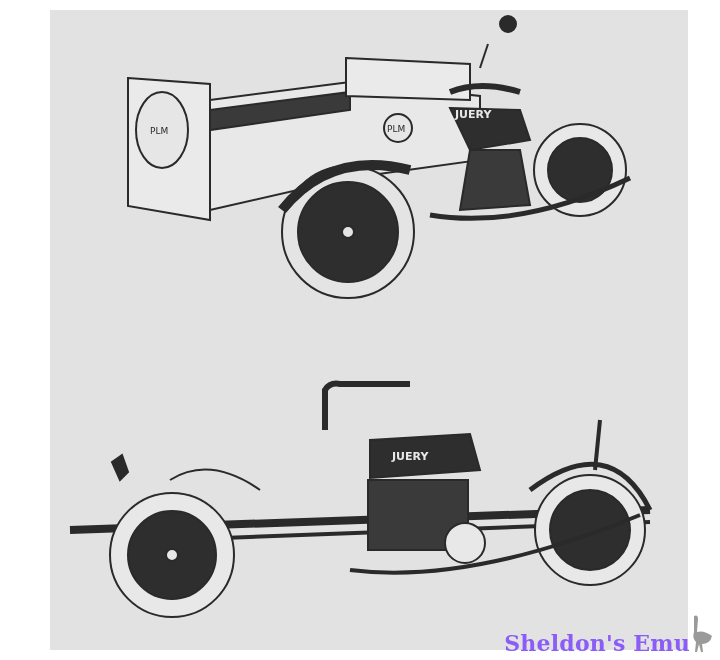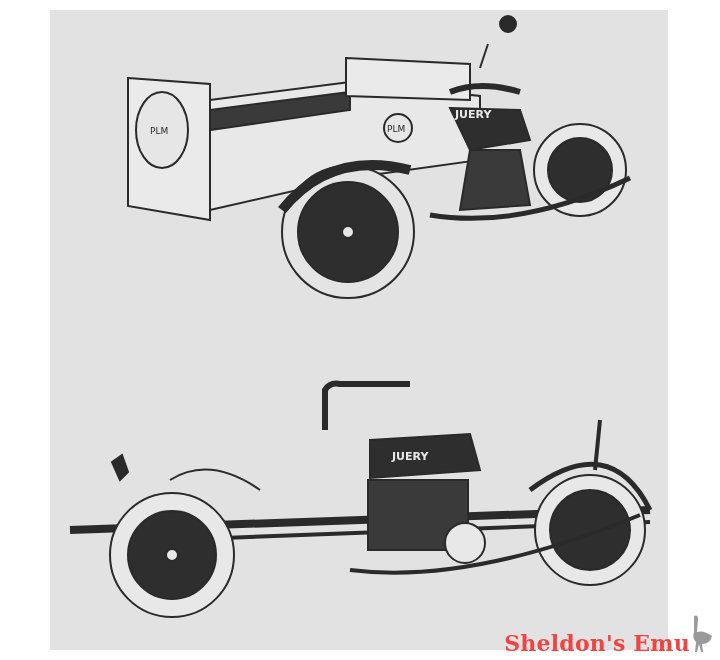--- a/index.html
+++ b/index.html
@@ -1,19 +1,19 @@
 <!DOCTYPE html>
 <html><head>
 <meta charset="utf-8">
 <style>
   html, body { margin:0; padding:0; background:#ffffff; }
   body { width:720px; height:660px; position:relative; overflow:hidden; font-family:"DejaVu Serif", serif; }
-  .panel { position:absolute; left:50px; top:10px; width:618px; height:640px; background:#e2e2e2; }
+  .panel { position:absolute; left:50px; top:10px; width:618px; height:640px; background:#e2e2e2;padding-left:20px; }
   .art { position:absolute; left:0; top:0; width:618px; height:640px; }
-  .watermark { position:absolute; right:30px; bottom:4px; font-family:"DejaVu Serif", serif; font-weight:bold; font-size:22px; color:#ef4444; letter-spacing:0.2px; }
+  .watermark { position:absolute; right:30px; bottom:4px; font-family:"DejaVu Serif", serif; font-weight:bold; font-size:22px; color:#8b5cf6; letter-spacing:0.2px; }
   .emu { position:absolute; right:4px; bottom:6px; width:30px; height:40px; }
 </style>
 </head>
 <body>
 
 <div class="panel">
   <svg class="art" viewBox="0 0 618 640">
     <g fill="none" stroke="#2a2a2a" stroke-width="2">
 
       <g>

